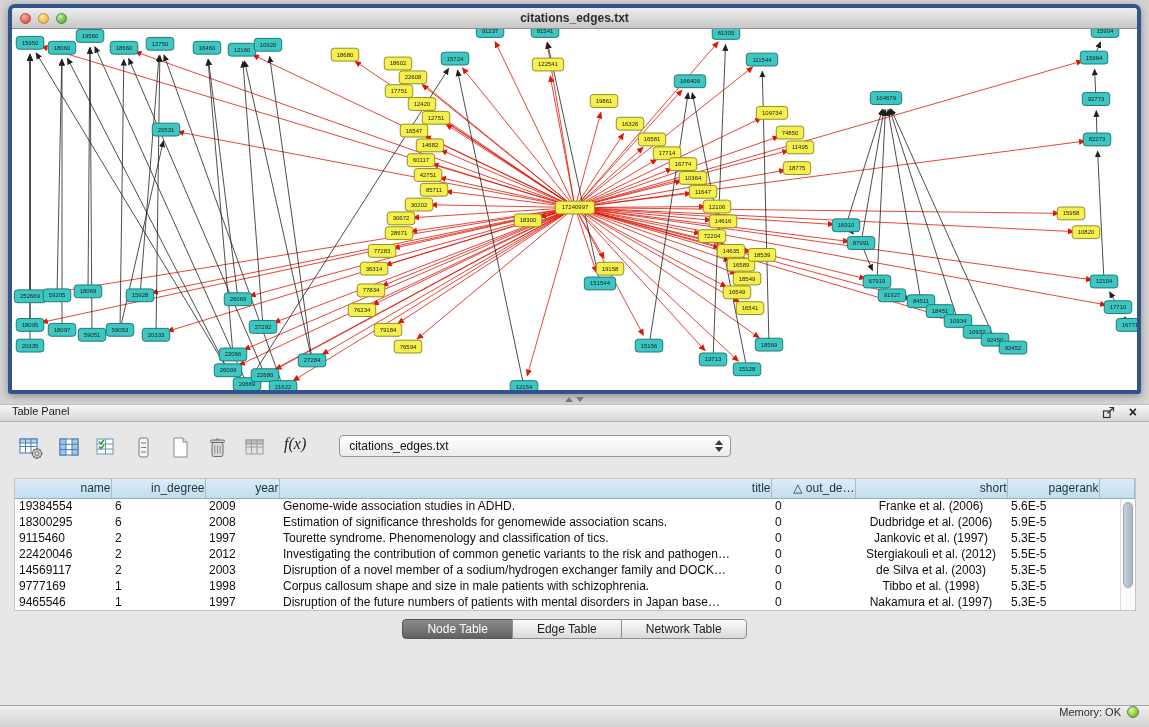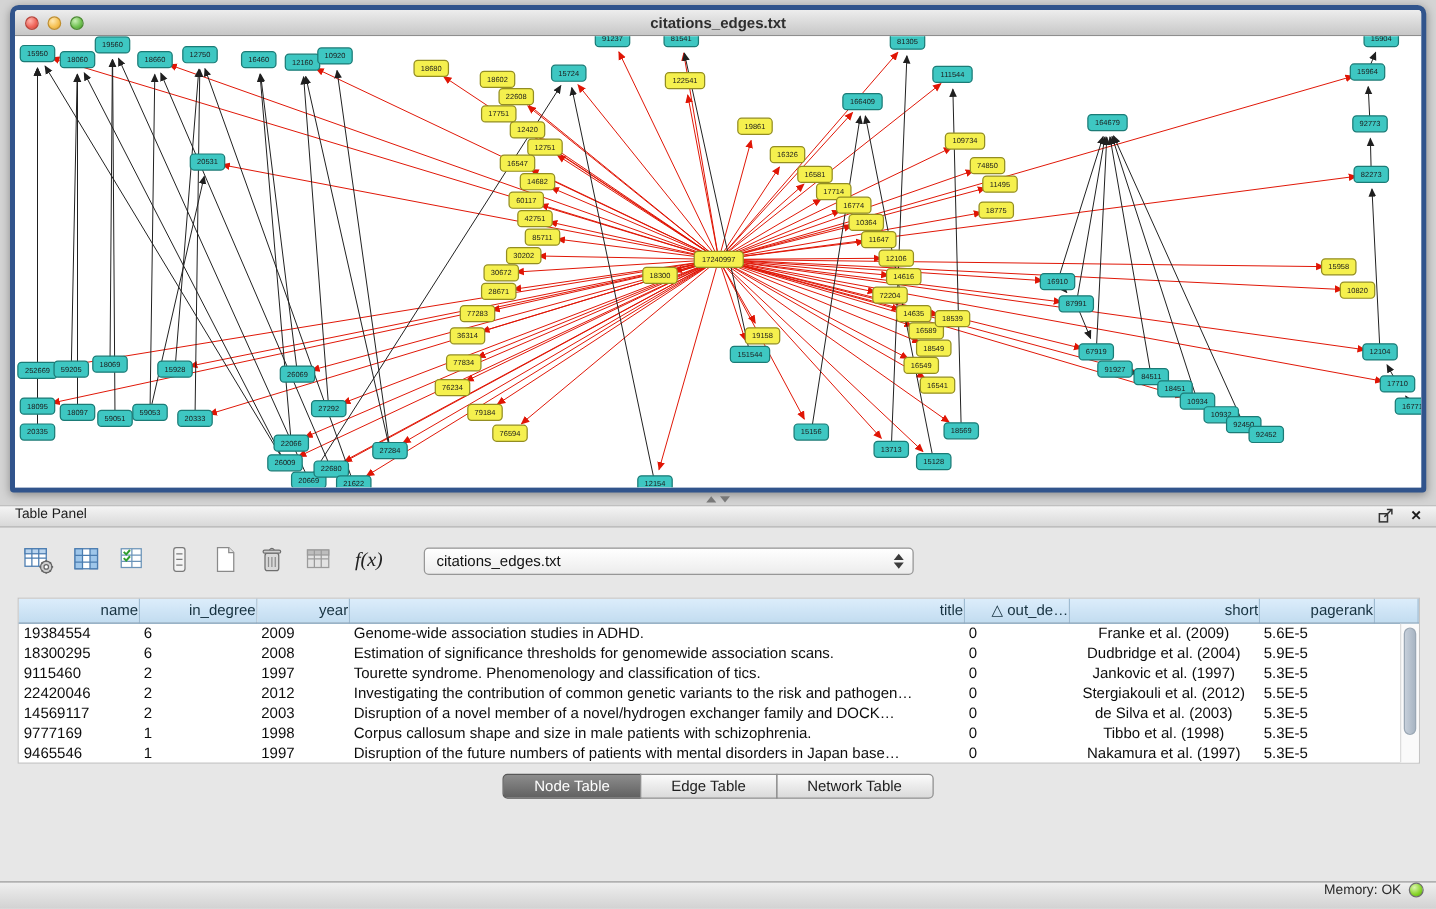--- a/index.html
+++ b/index.html
@@ -28,21 +28,21 @@
   .grip::before{border-bottom:5px solid #787878}
   .grip::after{border-top:5px solid #787878}
 
   
   .table-panel{position:absolute;left:0;top:404px;width:1149px;height:301px;background:#e7e7e7}
   .panel-header{height:18px;background:linear-gradient(#f5f5f5,#d8d8d8);border-top:1px solid #c0c0c0;
     border-bottom:1px solid #b2b2b2;display:flex;align-items:flex-start;padding:0 12px;font-size:11px;color:#1c1c1c}
   .ph-spacer{flex:1}
   .ph-icons{display:flex;align-items:center;gap:14px}
   .ph-close{font-size:14px;font-weight:bold;color:#1a1a1a;line-height:1;cursor:default}
-  .toolbar{display:flex;align-items:flex-end;padding:13px 0 7px 18px;gap:13px}
+  .toolbar{display:flex;padding:13px 0 7px 18px;gap:13px}
   .tb-icon{display:block}
   .fx{font-family:"Liberation Serif",serif;font-style:italic;font-size:16px;color:#222;padding:0 2px 3px 4px}
   .combo{margin-left:18px;width:392px;height:22px;border:1px solid #979797;border-radius:4px;
     background:linear-gradient(#ffffff,#ececec);display:flex;align-items:center;padding:0 7px 0 9px;
     font-size:12px;color:#111;margin-bottom:1px}
   .combo-value{flex:1}
   .combo-arrows{display:flex;flex-direction:column;gap:2px;align-items:center}
   .combo-arrows .up{width:0;height:0;border-left:4px solid transparent;border-right:4px solid transparent;border-bottom:5px solid #3b3b3b}
   .combo-arrows .down{width:0;height:0;border-left:4px solid transparent;border-right:4px solid transparent;border-top:5px solid #3b3b3b}
 
@@ -744,31 +744,31 @@
               <th class="col-fill"></th>
             </tr>
           </thead>
         <tbody>
             <tr>
               <td class="col-name">19384554</td>
               <td class="col-in_degree">6</td>
               <td class="col-year">2009</td>
               <td class="col-title">Genome-wide association studies in ADHD.</td>
               <td class="col-out_degree">0</td>
-              <td class="col-short">Franke et al. (2009)</td>
+              <td class="col-short">Franke et al. (2006)</td>
               <td class="col-pagerank">5.6E-5</td>
               <td class="col-fill"></td>
             </tr>
             <tr>
               <td class="col-name">18300295</td>
               <td class="col-in_degree">6</td>
               <td class="col-year">2008</td>
               <td class="col-title">Estimation of significance thresholds for genomewide association scans.</td>
               <td class="col-out_degree">0</td>
-              <td class="col-short">Dudbridge et al. (2004)</td>
+              <td class="col-short">Dudbridge et al. (2006)</td>
               <td class="col-pagerank">5.9E-5</td>
               <td class="col-fill"></td>
             </tr>
             <tr>
               <td class="col-name">9115460</td>
               <td class="col-in_degree">2</td>
               <td class="col-year">1997</td>
               <td class="col-title">Tourette syndrome. Phenomenology and classification of tics.</td>
               <td class="col-out_degree">0</td>
               <td class="col-short">Jankovic et al. (1997)</td>
@@ -782,21 +782,21 @@
               <td class="col-title">Investigating the contribution of common genetic variants to the risk and pathogen…</td>
               <td class="col-out_degree">0</td>
               <td class="col-short">Stergiakouli et al. (2012)</td>
               <td class="col-pagerank">5.5E-5</td>
               <td class="col-fill"></td>
             </tr>
             <tr>
               <td class="col-name">14569117</td>
               <td class="col-in_degree">2</td>
               <td class="col-year">2003</td>
-              <td class="col-title">Disruption of a novel member of a novel/hydrogen exchanger family and DOCK…</td>
+              <td class="col-title">Disruption of a novel member of a sodium/hydrogen exchanger family and DOCK…</td>
               <td class="col-out_degree">0</td>
               <td class="col-short">de Silva et al. (2003)</td>
               <td class="col-pagerank">5.3E-5</td>
               <td class="col-fill"></td>
             </tr>
             <tr>
               <td class="col-name">9777169</td>
               <td class="col-in_degree">1</td>
               <td class="col-year">1998</td>
               <td class="col-title">Corpus callosum shape and size in male patients with schizophrenia.</td>

